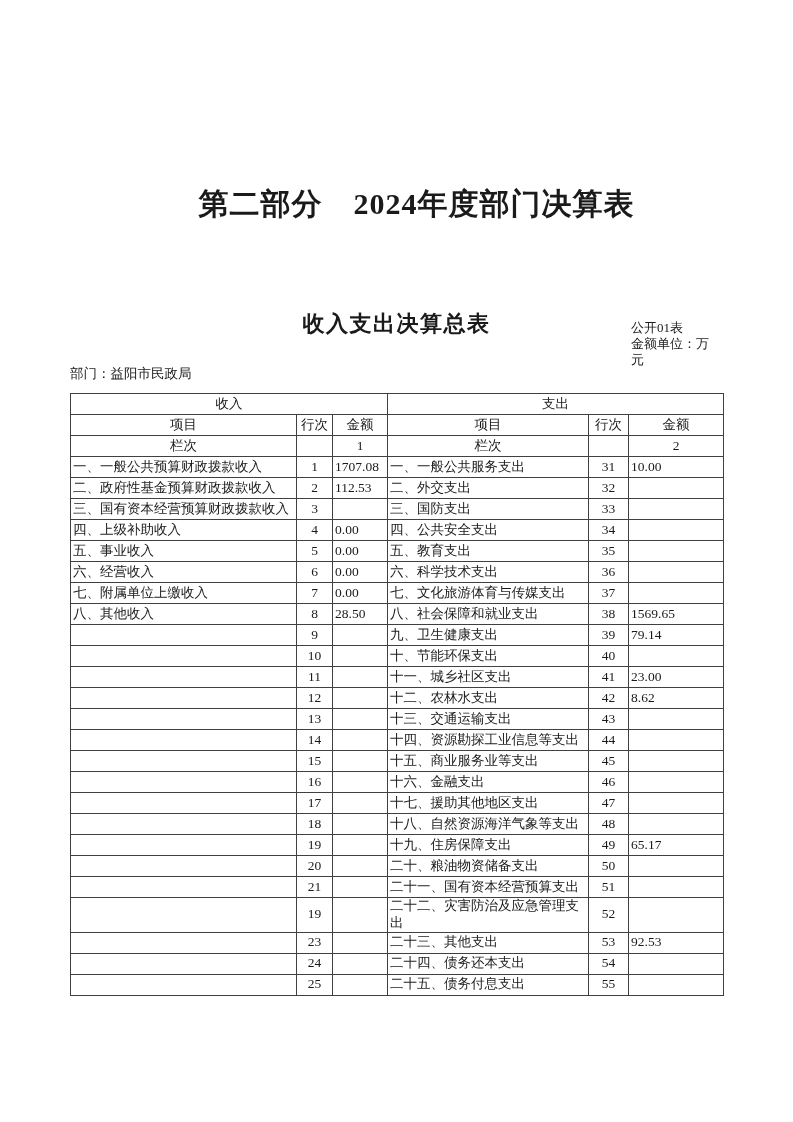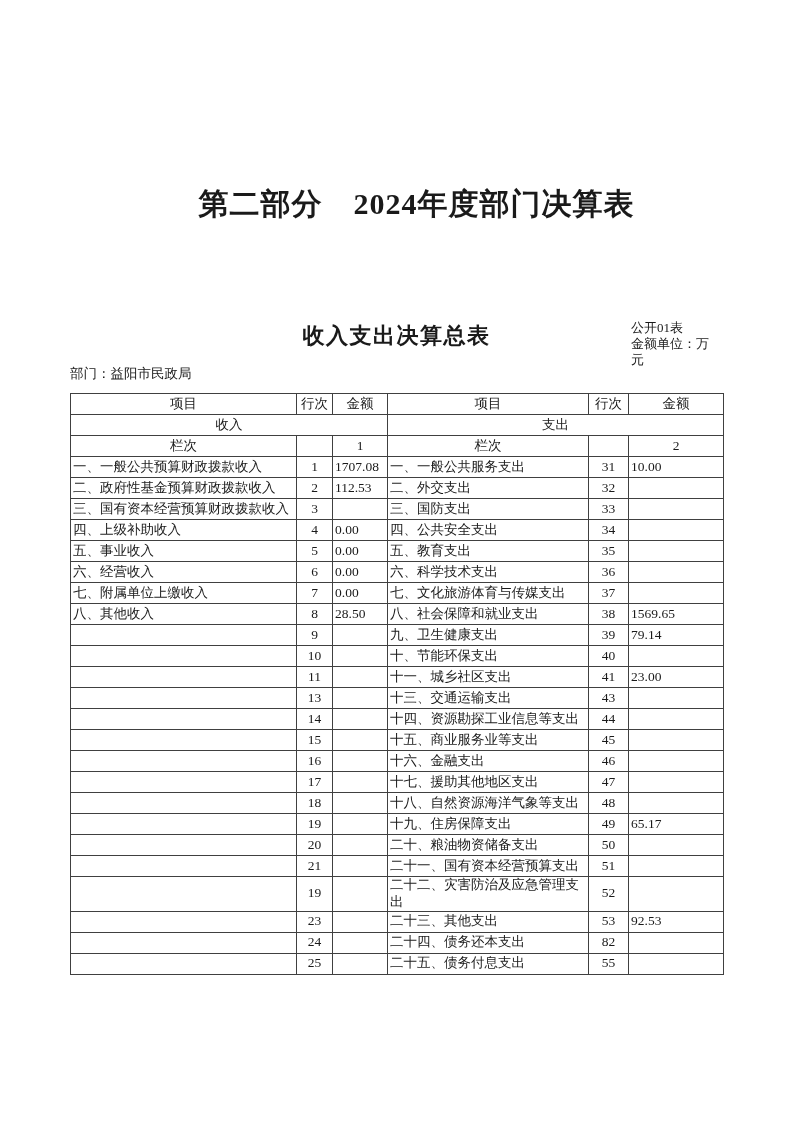--- a/index.html
+++ b/index.html
@@ -26,21 +26,20 @@
   }
   .table-title{
     position:absolute;
     top:309px;
     left:0;
     width:100%;
     text-align:center;
     font-size:22px;
     font-weight:bold;
     letter-spacing:1.5px;
-    margin-top:12px;
   }
   .meta-right{
     position:absolute;
     left:631px;
     top:320px;
     width:86px;
     font-size:13px;
     line-height:16px;
     word-break:break-all;
   }
@@ -100,30 +99,30 @@
     <colgroup>
       <col style="width:226px">
       <col style="width:36px">
       <col style="width:55px">
       <col style="width:201px">
       <col style="width:40px">
       <col style="width:95px">
     </colgroup>
     <thead>
       <tr>
+        <th class="section" colspan="3">收入</th>
+        <th class="section" colspan="3">支出</th>
+      </tr>
+      <tr>
         <th>项目</th>
         <th>行次</th>
         <th>金额</th>
         <th>项目</th>
         <th>行次</th>
         <th>金额</th>
-      </tr>
-      <tr>
-        <th class="section" colspan="3">收入</th>
-        <th class="section" colspan="3">支出</th>
       </tr>
       <tr>
         <td class="lanci-label">栏次</td>
         <td class="rownum"></td>
         <td class="lanci-label">1</td>
         <td class="lanci-label">栏次</td>
         <td class="rownum"></td>
         <td class="lanci-label">2</td>
       </tr>
     </thead>
@@ -220,20 +219,28 @@
 
   <tr>
     <td class="item"></td>
     <td class="rownum">11</td>
     <td class="amt"></td>
     <td class="item">十一、城乡社区支出</td>
     <td class="rownum">41</td>
     <td class="amt">23.00</td>
   </tr>
 
+  <tr>
+    <td class="item"></td>
+    <td class="rownum">12</td>
+    <td class="amt"></td>
+    <td class="item">十二、农林水支出</td>
+    <td class="rownum">42</td>
+    <td class="amt">8.62</td>
+  </tr>
 
   <tr>
     <td class="item"></td>
     <td class="rownum">13</td>
     <td class="amt"></td>
     <td class="item">十三、交通运输支出</td>
     <td class="rownum">43</td>
     <td class="amt"></td>
   </tr>
 
@@ -325,21 +332,21 @@
     <td class="item">二十三、其他支出</td>
     <td class="rownum">53</td>
     <td class="amt">92.53</td>
   </tr>
 
   <tr>
     <td class="item"></td>
     <td class="rownum">24</td>
     <td class="amt"></td>
     <td class="item">二十四、债务还本支出</td>
-    <td class="rownum">82</td>
+    <td class="rownum">54</td>
     <td class="amt"></td>
   </tr>
 
   <tr>
     <td class="item"></td>
     <td class="rownum">25</td>
     <td class="amt"></td>
     <td class="item">二十五、债务付息支出</td>
     <td class="rownum">55</td>
     <td class="amt"></td>

